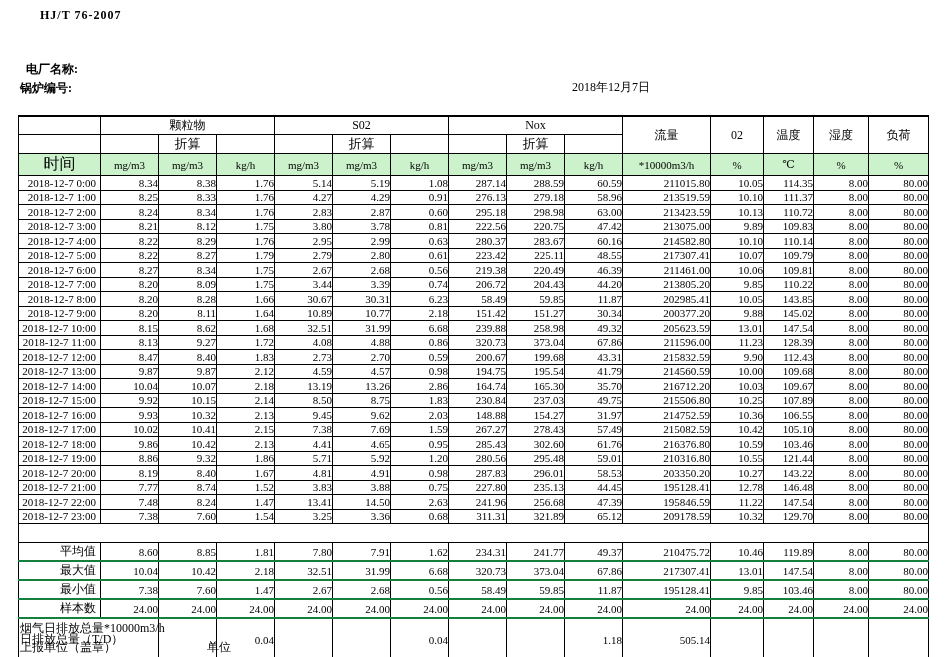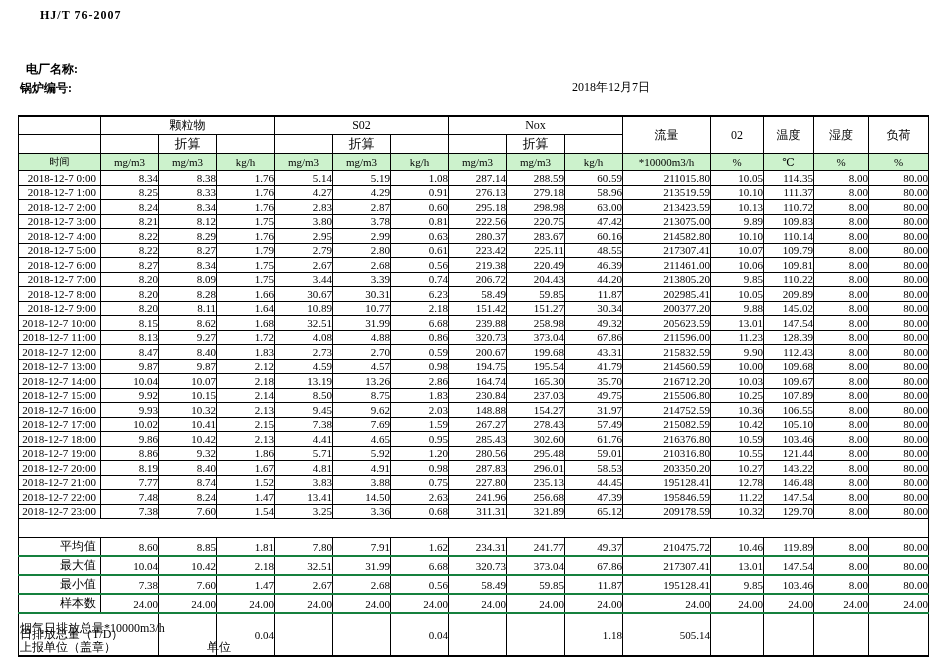--- a/index.html
+++ b/index.html
@@ -10,21 +10,21 @@
   .plant{position:absolute;left:20px;top:61px;font-size:12px;font-weight:bold;padding-left:6px;}
   .boiler{position:absolute;left:20px;top:80px;font-size:12px;font-weight:bold;}
   .date{position:absolute;left:572px;top:79px;font-size:12px;}
   table.rpt{position:absolute;left:18px;top:115px;width:910px;border-collapse:collapse;table-layout:fixed;
             border-top:2px solid #000;}
   table.rpt td{border:1px solid #000;font-size:11px;padding:0;overflow:hidden;white-space:nowrap;}
   thead td{text-align:center;}
   tr.h1 td{height:16px;font-size:12px;}
   tr.h2 td{height:13px;font-size:13px;}
   tr.h3 td{height:16px;background:#ccf2cc;font-size:11px;}
-  tr.h3 td.timehead{font-size:10px;}
+  tr.h3 td.timehead{font-size:16px;}
   tbody td{height:13.5px;text-align:right;padding-right:5px;}
   tbody td.time{padding-right:4px;}
   tr.sep td{height:18px;}
   tr.sum td{border-bottom:2px solid #15803d;}
   tr.sum td.slabel, tr.total td.tlabel{font-size:12px;}
   tr.total td{border-bottom:2px solid #000;}
   tr.total td.tlabel{text-align:left;padding:12px;padding-left:1px;}
   .foot1{position:absolute;left:20px;top:620px;font-size:12px;}
   .foot2{position:absolute;left:20px;top:639px;font-size:12px;}
   .foot2-unit{position:absolute;left:207px;top:639px;font-size:12px;}
@@ -241,21 +241,21 @@
           <td>8.28</td>
           <td>1.66</td>
           <td>30.67</td>
           <td>30.31</td>
           <td>6.23</td>
           <td>58.49</td>
           <td>59.85</td>
           <td>11.87</td>
           <td>202985.41</td>
           <td>10.05</td>
-          <td>209.89</td>
+          <td>143.85</td>
           <td>8.00</td>
           <td>80.00</td>
         </tr>
         <tr>
           <td class="time">2018-12-7 9:00</td>
           <td>8.20</td>
           <td>8.11</td>
           <td>1.64</td>
           <td>10.89</td>
           <td>10.77</td>

